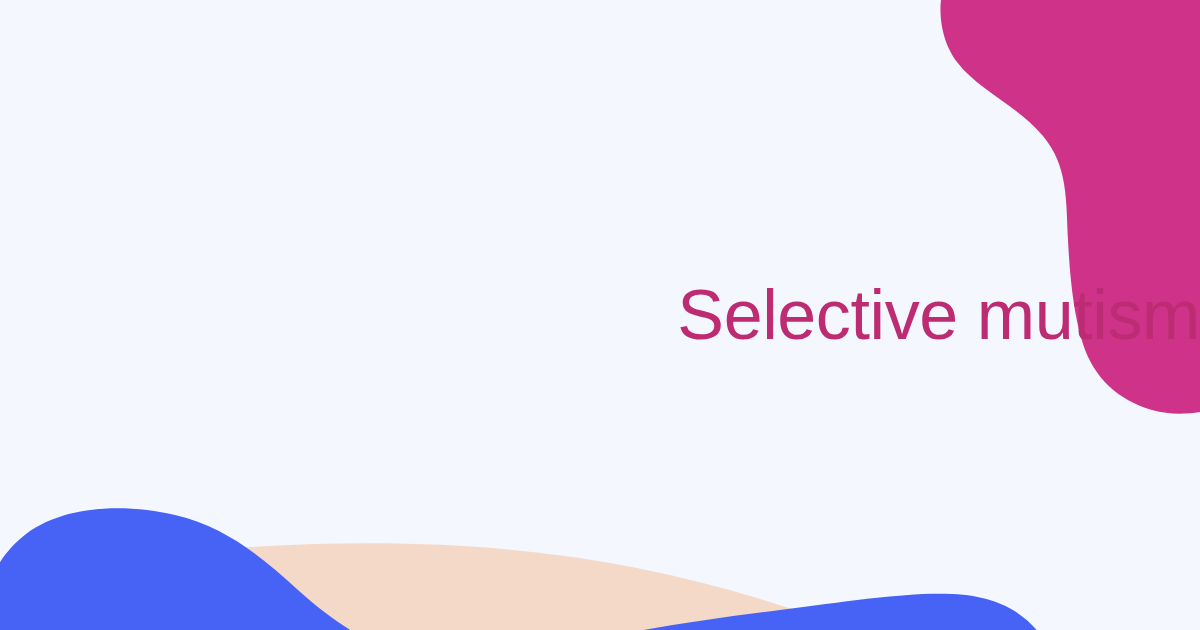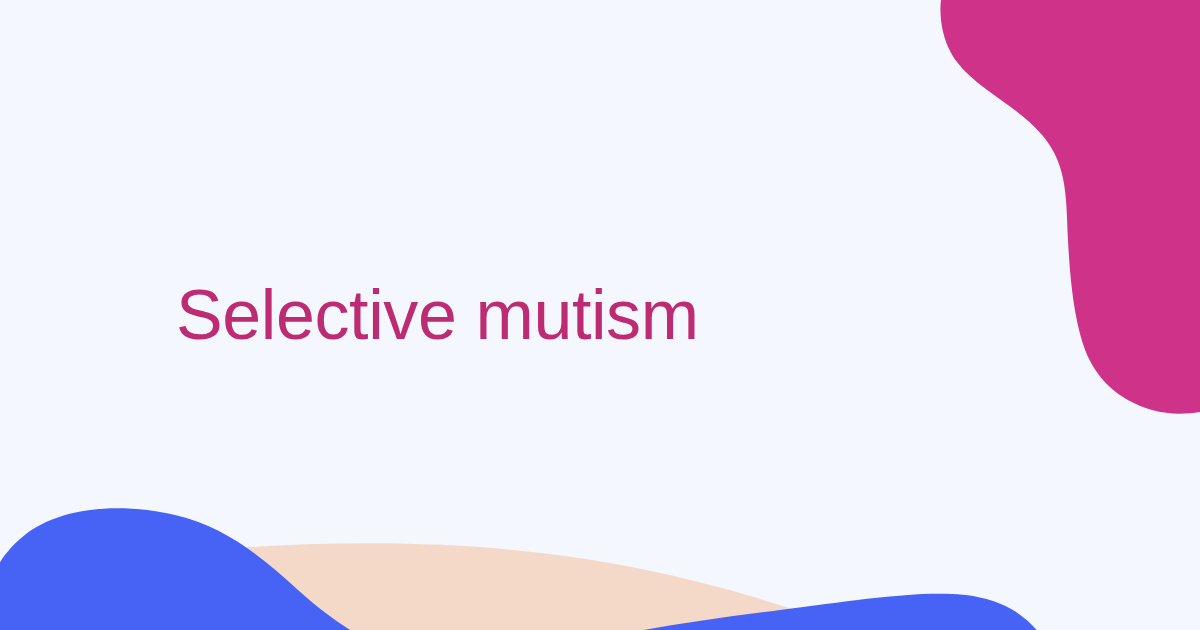--- a/index.html
+++ b/index.html
@@ -29,24 +29,23 @@
     display: block;
   }
   #title-block {
     position: absolute;
     left: 0;
     top: 0;
     width: 1200px;
     height: 630px;
     display: flex;
     align-items: center;
-    justify-content: flex-start;
+    justify-content: flex-end;
     box-sizing: border-box;
     padding-left: 176px;
-    padding-right: 180px;
   }
   #page-title {
     margin: 0;
     font-family: "Liberation Sans", sans-serif;
     font-weight: 400;
     font-size: 70px;
     line-height: 1.12;
     letter-spacing: -0.4px;
     color: #bd2c73;
     white-space: nowrap;

